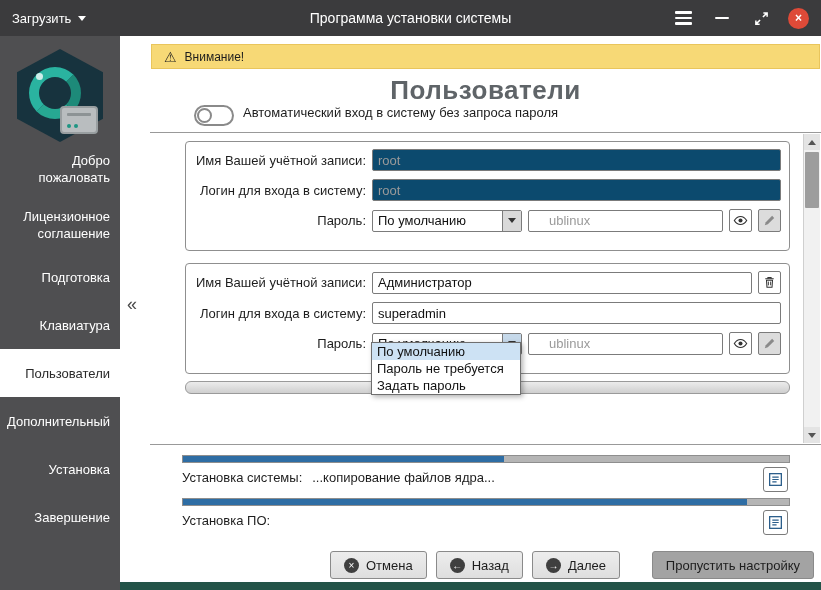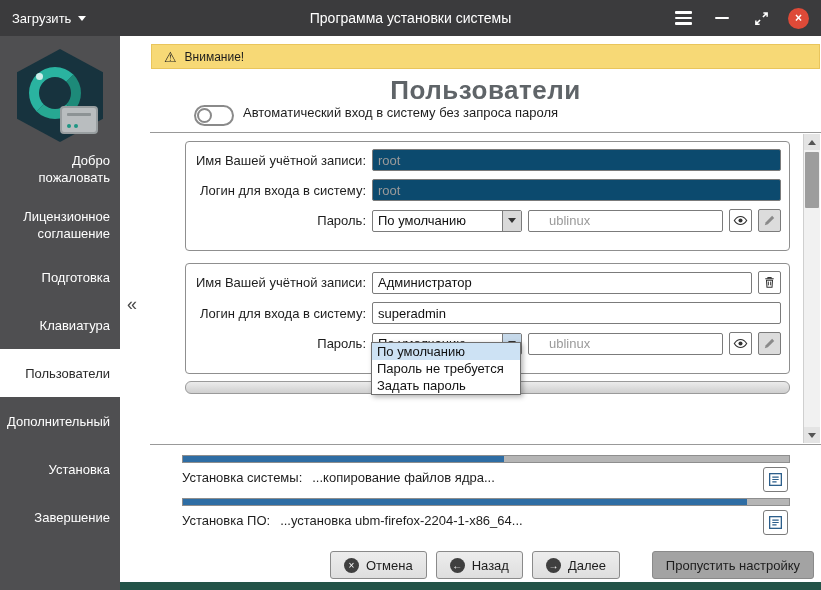--- a/index.html
+++ b/index.html
@@ -339,21 +339,20 @@
             <rect x="2.5" y="2.5" width="11" height="11" fill="none" stroke="#2a5d8a" stroke-width="1.2"></rect>
             <path d="M5 5.7h6M5 8h6M5 10.3h4" stroke="#2a5d8a" stroke-width="1.1"></path>
           </svg>
         </button>
 
         <div class="pbar soft">
           <div class="pfill" style="width: 93%;"></div>
         </div>
         <div class="prog-text soft">
           <span>Установка ПО:</span>
-          <span>...установка ubm-firefox-2204-1-x86_64...</span>
         </div>
         <button class="log-btn soft">
           <svg width="17" height="17" viewBox="0 0 16 16">
             <rect x="2.5" y="2.5" width="11" height="11" fill="none" stroke="#2a5d8a" stroke-width="1.2"></rect>
             <path d="M5 5.7h6M5 8h6M5 10.3h4" stroke="#2a5d8a" stroke-width="1.1"></path>
           </svg>
         </button>
 
         <div class="btn-row">
           <button class="btn">

